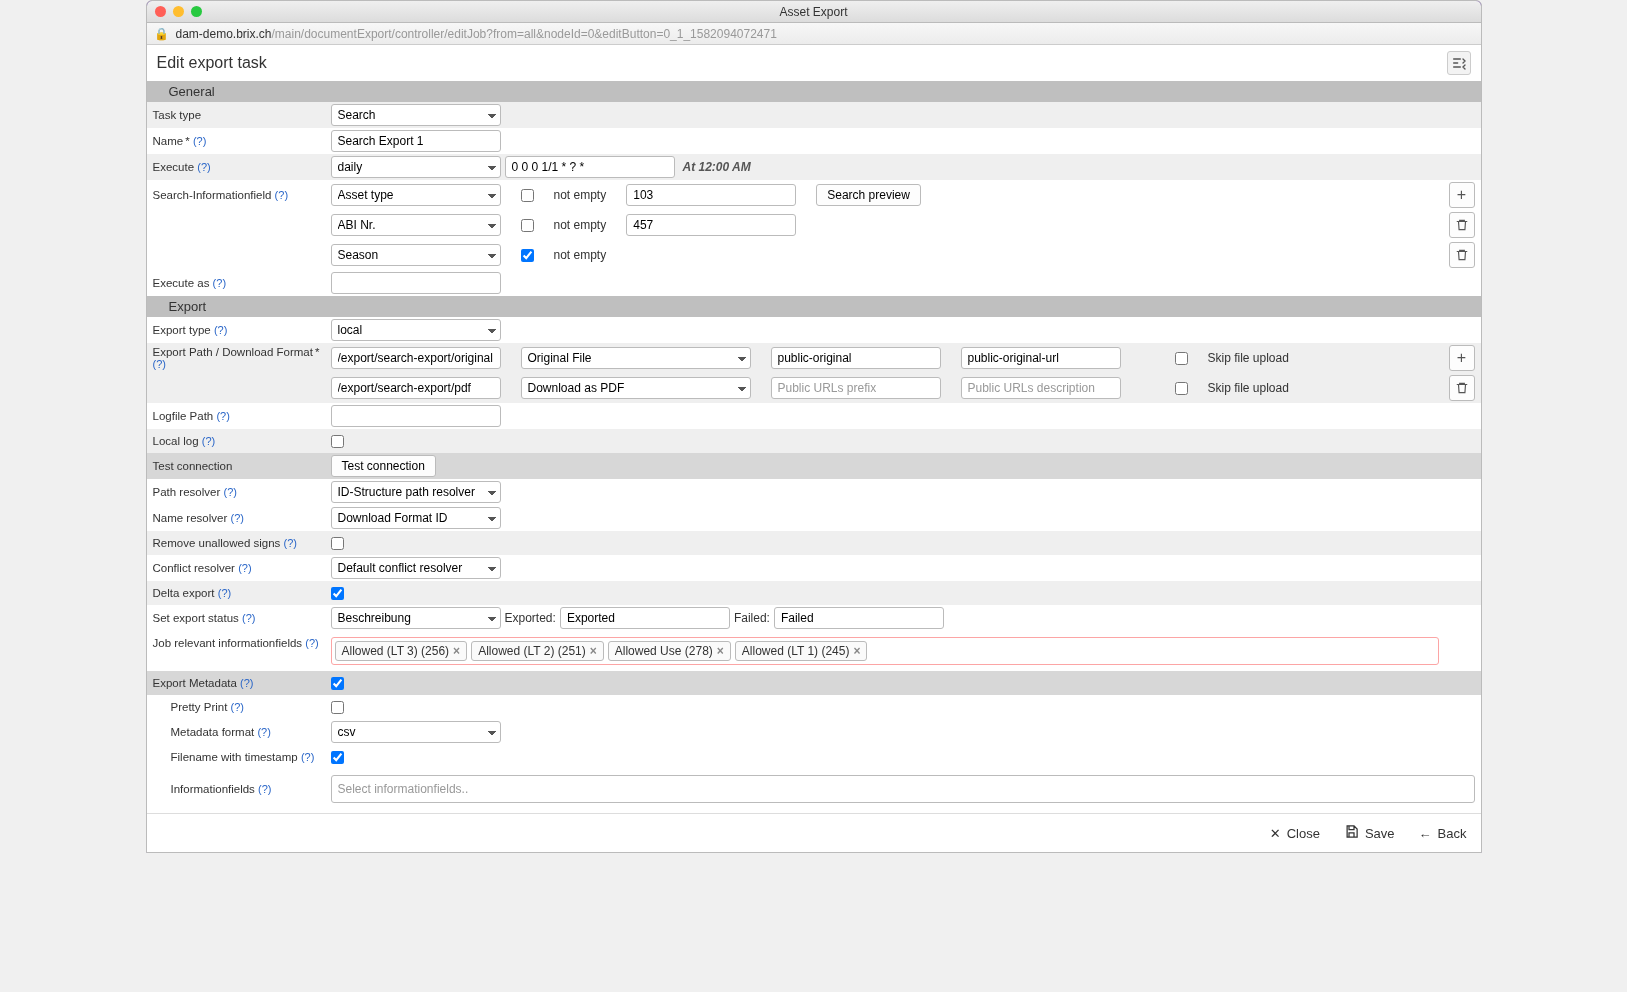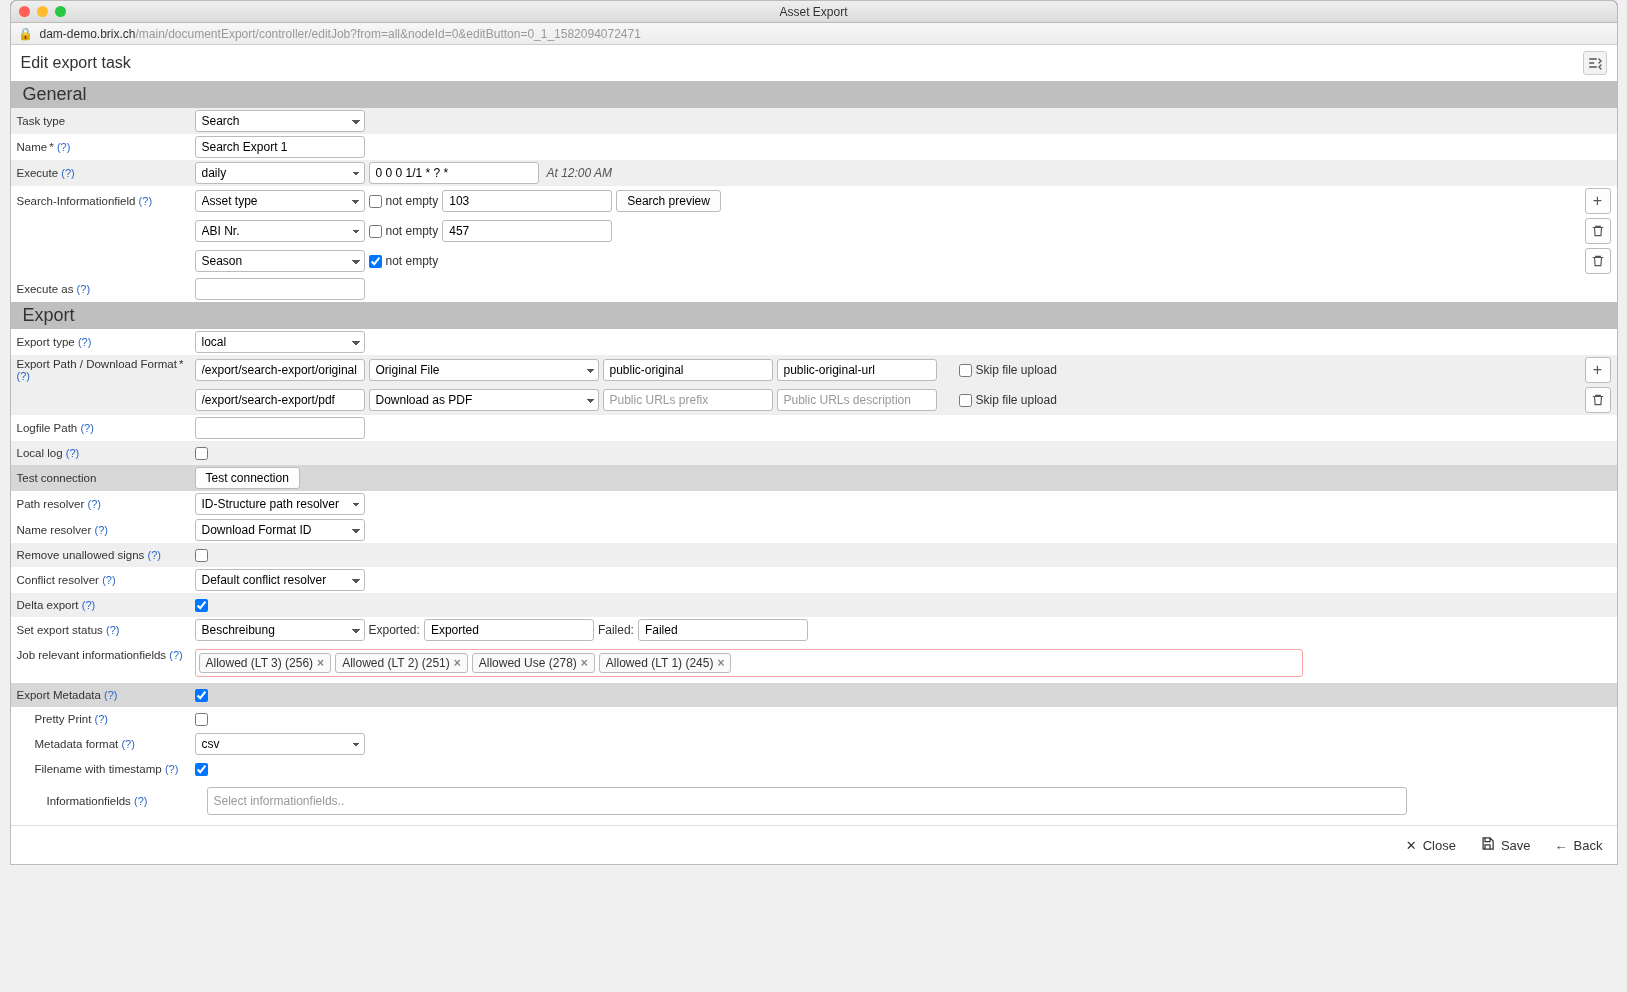--- a/index.html
+++ b/index.html
@@ -1,47 +1,47 @@
 <!DOCTYPE html>
 <html><head>
 <meta charset="utf-8">
 <style>
 * { box-sizing: border-box; margin: 0; padding: 0; }
 body { font-family: -apple-system, "Helvetica Neue", Arial, sans-serif; font-size: 12px; color: #333; background: #f0f0f0; }
-.window { width: 1608px; margin: 0 auto; background: #4c1d95; border: 1px solid #bbb; border-radius: 6px 6px 0 0; overflow: hidden;}
+.window { width: 1336px; margin: 0 auto; background: #4c1d95; border: 1px solid #bbb; border-radius: 6px 6px 0 0; overflow: hidden;}
 .titlebar { height: 22px; background: linear-gradient(#efefef, #dcdcdc); display: flex; align-items: center; position: relative; border-bottom: 1px solid #bbb;}
 .traffic { display: flex; gap: 7px; margin-left: 8px;}
 .tdot { width: 11px; height: 11px; border-radius: 50%; }
 .tred{background:#ff5f57;} .tyel{background:#ffbd2e;} .tgrn{background:#28c940;}
 .titlebar .title { position: absolute; left: 0; right: 0; text-align: center; font-size: 12px; color: #333;}
 .addrbar { height: 22px; background: linear-gradient(#f7f7f7,#ececec); display:flex; align-items:center; padding: 0 8px; border-bottom:1px solid #ccc; font-size: 12px; color:#555;}
 .addrbar .lock { margin-right:6px; }
 .addrbar .host { color:#333; font-weight:500;}
 .addrbar .path { color:#999;text-align:right;}
 .content { padding: 0; background: #fff;}
 .page-title-row { display:flex; align-items:center; justify-content:space-between; padding: 6px 10px;}
 .page-title { font-size: 16px; font-weight: 500;}
 .config-icon { width:24px; height:24px; background:#f3f3f3; border:1px solid #ccc; border-radius:3px; display:flex; align-items:center; justify-content:center; font-size:14px;}
-.section-header { background:#bfbfbf; padding: 3px 12px; font-size:18px; font-weight:500;}
+.section-header { background:#bfbfbf; padding: 3px 22px; font-size:13px; font-weight:500;}
 .form-area { background:#fff;}
 .row { display:flex; align-items:center; min-height: 24px; padding: 2px 6px;}
 .row.alt { background:#efefef;}
 .label-col { width:178px; flex-shrink:0; font-size:11.5px;}
 .label-col.indent { padding-left: 18px;}
 .help { color:#2a66c8; cursor:pointer; font-size:11px;}
 .asterisk { margin-left:2px;}
 select, input[type=text] { font-size:12px; border:1px solid #bbb; border-radius:3px; background:#fff; padding: 2px 6px; height:22px;}
 select { padding-right:16px; appearance:none; background-image: linear-gradient(45deg, transparent 50%, #555 50%), linear-gradient(-45deg, transparent 50%, #555 50%); background-position: right 8px top 9px, right 4px top 9px; background-size: 4px 4px; background-repeat:no-repeat;}
 .w170 { width:170px;} .w230{width:230px;} .w160{width:160px;}
 .btn { border:1px solid #bbb; border-radius:3px; background:#fdfdfd; padding: 2px 10px; font-size:12px; cursor:pointer; height:22px; display:inline-flex; align-items:center;}
 .iconbtn { width:26px; height:26px; border:1px solid #bbb; border-radius:3px; background:#fdfdfd; display:flex; align-items:center; justify-content:center; cursor:pointer; font-size:16px; color:#555;}
-.row-flex { display:flex; align-items:center; gap:4px; flex:1;justify-content:space-between;}
+.row-flex { display:flex; align-items:center; gap:20px; flex:1;justify-content:space-between;}
 .spacer { flex:1;}
 .checkbox { width:13px; height:13px;}
-.italic { font-style: italic; color:#555; margin-left:8px;}
+.italic { font-style: italic; color:#555; margin-left:8px;font-weight:bold;}
 .tag { display:inline-flex; align-items:center; border:1px solid #bbb; border-radius:3px; background:#fafafa; padding: 2px 6px; font-size:12px; gap:4px;}
 .tag .x { color:#888; cursor:pointer; font-weight:bold;}
 .tags-container { border:1px solid #fca5a5; border-radius:3px; padding:3px; display:flex; gap:4px; flex-wrap:wrap; min-height:26px; background:#fff; flex:1; max-width:1108px;}
 .info-input { border:1px solid #bbb; border-radius:3px; padding:4px 6px; flex:1; max-width:1200px; color:#999; font-size:12px; height:28px; display:flex; align-items:center; background:#fff;}
 .footer { display:flex; justify-content:flex-end; align-items:center; gap:24px; padding: 10px 14px; border-top:1px solid #ddd;}
 .footer-btn { display:flex; align-items:center; gap:6px; font-size:13px; cursor:pointer; color:#333;}
 .static-label { font-size:12px; margin: 0 4px;}
 input::placeholder { color:#999;}
 </style>
 </head>
@@ -248,21 +248,21 @@
         <input type="checkbox" class="checkbox" style="">
       </div>
       <div class="row">
         <div class="label-col indent"><span>Metadata format</span> <span class="help">(?)</span></div>
         <select class="w170"><option>csv</option></select>
       </div>
       <div class="row">
         <div class="label-col indent"><span>Filename with timestamp</span> <span class="help">(?)</span></div>
         <input type="checkbox" class="checkbox" checked="" style="">
       </div>
-      <div class="row" style="padding-top:6px; padding-bottom:10px;margin-left:12px;">
+      <div class="row" style="padding-top:6px; padding-bottom:10px;">
         <div class="label-col indent"><span>Informationfields</span> <span class="help">(?)</span></div>
         <div class="info-input">
             <span>Select informationfields..</span>
           </div>
       </div>
     </div>
 
     <div class="footer">
       <div class="footer-btn">
         <span>✕</span>

